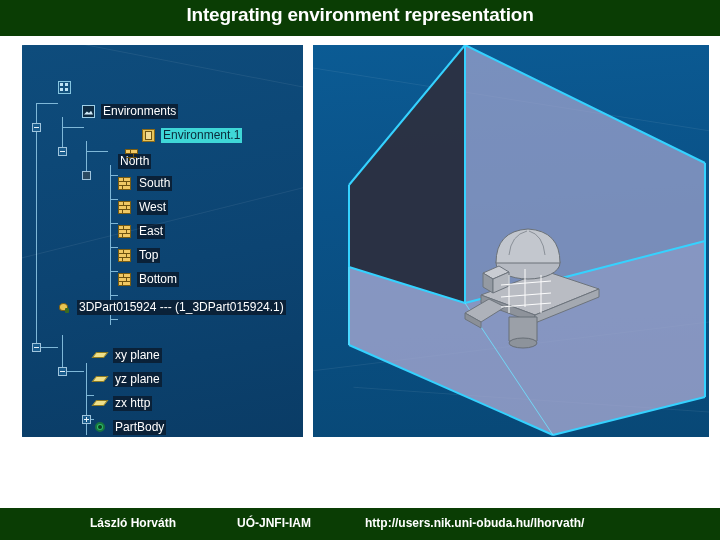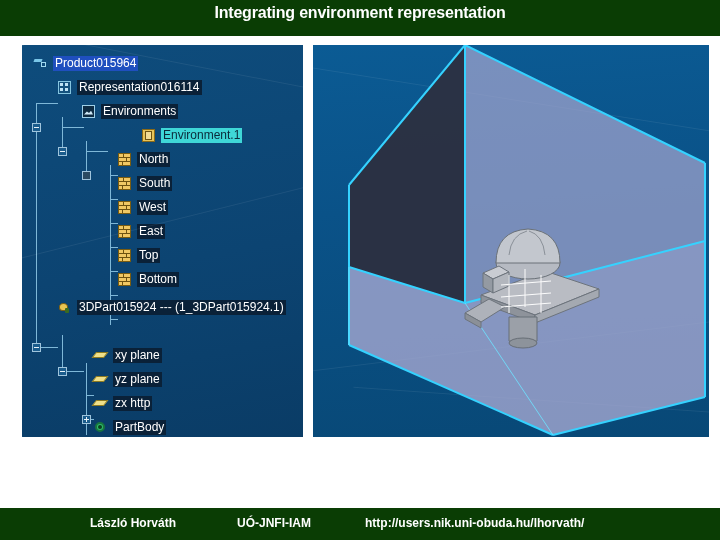--- a/index.html
+++ b/index.html
@@ -13,21 +13,21 @@
 
   
   .header{
     position:absolute;left:0;top:0;width:720px;height:36px;
     background:#0a3d04;
   }
   .header-title{
     position:absolute;left:0;top:4px;width:720px;
     text-align:center;
     color:#ffffff;
-    font-size:16px;
+    font-size:19px;
     font-weight:bold;
     letter-spacing:-0.2px;
     white-space:nowrap;
   }
 
   
   .footer{
     position:absolute;left:0;top:508px;width:720px;height:36px;
     background:#0a3d04;
   }
@@ -169,60 +169,52 @@
   <div class="hline" style="left:88px;top:178px;width:8px;"></div>
   <div class="hline" style="left:88px;top:202px;width:8px;"></div>
   <div class="hline" style="left:88px;top:226px;width:8px;"></div>
   <div class="hline" style="left:88px;top:250px;width:8px;"></div>
   <div class="hline" style="left:88px;top:274px;width:8px;"></div>
   <div class="hline" style="left:14px;top:302px;width:22px;"></div>
   <div class="hline" style="left:40px;top:326px;width:22px;"></div>
   <div class="hline" style="left:64px;top:350px;width:8px;"></div>
   <div class="hline" style="left:64px;top:374px;width:8px;"></div>
 
-  <div class="trow" style="top:8px;left:12px;">
-    <span class="ico ico-product" style="position:relative;margin-right:6px;">
-      <span class="p1"></span>
-        <span class="p2"></span>
-    </span>
-    <span class="tlabel sel-blue">Product015964</span>
-  </div>
 
   <div class="expbox" style="left:10px;top:78px;">
       <i class="h"></i>
     </div>
   <div class="trow" style="top:32px;left:36px;">
     <span class="ico ico-repr" style="position:relative;margin-right:6px;">
       <span class="d" style="left:1px;top:1px;"></span>
       <span class="d" style="left:6px;top:1px;"></span>
       <span class="d" style="left:1px;top:6px;"></span>
       <span class="d" style="left:6px;top:6px;"></span>
     </span>
-    <span class="tlabel">Representation016114</span>
   </div>
 
   <div class="expbox" style="left:36px;top:102px;">
       <i class="h"></i>
     </div>
   <div class="trow" style="top:56px;left:60px;">
     <span class="ico ico-env" style="position:relative;margin-right:6px;">
       <span class="m"></span>
     </span>
     <span class="tlabel">Environments</span>
   </div>
 
   <div class="expbox" style="left:60px;top:126px;background:#2a4a62;"></div>
   <div class="trow" style="top:80px;left:84px;padding-left:36px;">
     <span class="ico ico-env1" style="position:relative;margin-right:6px;">
       <span class="in"></span>
     </span>
     <span class="tlabel sel-cyan">Environment.1</span>
   </div>
 
-  <div class="trow" style="top:104px;left:96px;">
+  <div class="trow" style="top:104px;left:96px;flex-direction:column;">
     <span class="ico ico-wall" style="position:relative;margin-right:6px;">
       <span class="b" style="top:3px;"></span>
         <span class="b" style="top:7px;"></span>
       <span class="c" style="left:4px;top:0px;height:3px;"></span>
       <span class="c" style="left:7px;top:4px;height:3px;"></span>
       <span class="c" style="left:3px;top:8px;height:3px;"></span>
     </span>
     <span class="tlabel">North</span>
   </div>
 

